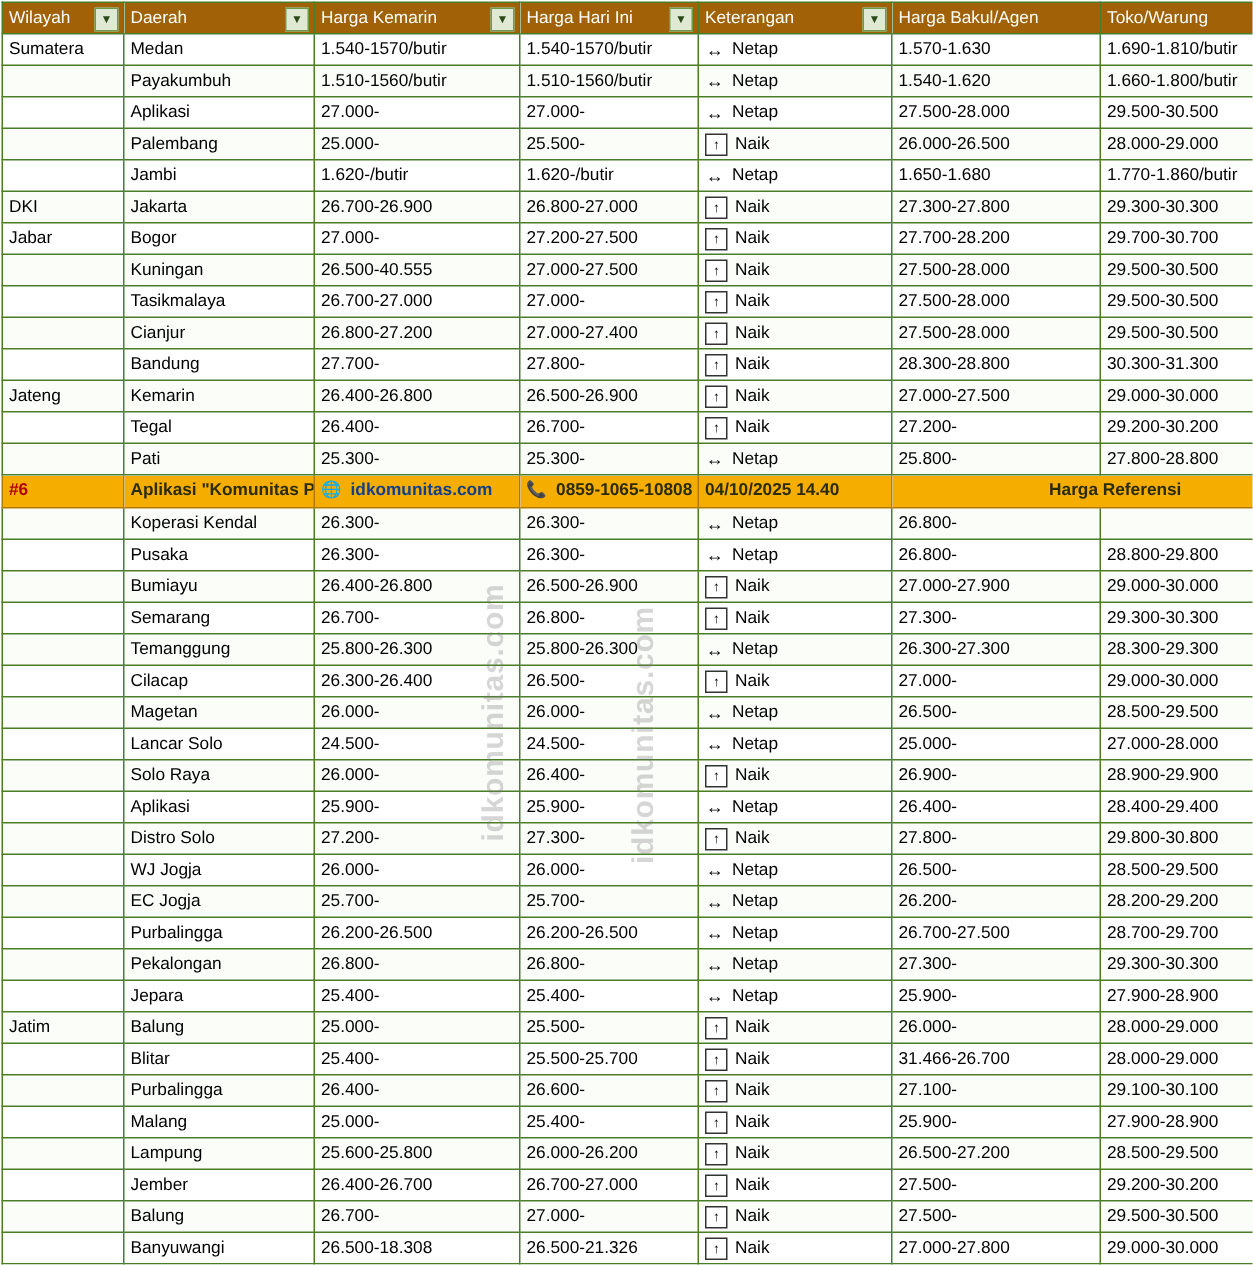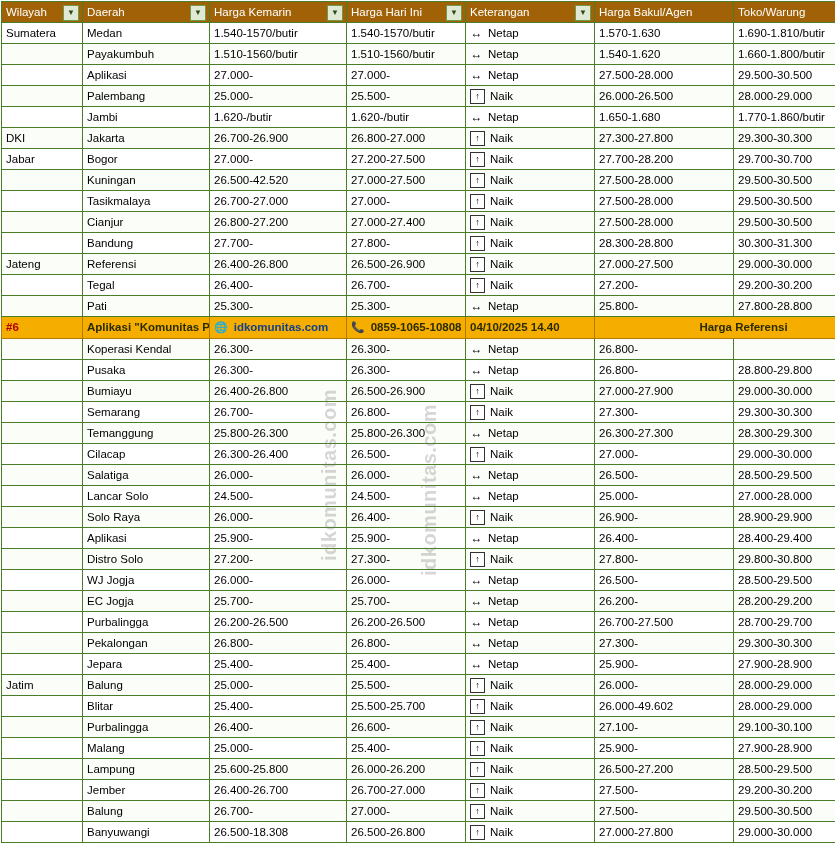--- a/index.html
+++ b/index.html
@@ -268,21 +268,21 @@
               <span class="ket-icon box">↑</span>
               <span>Naik</span>
             </span>
           </td>
           <td class="col-bakul">27.700-28.200</td>
           <td class="col-toko">29.700-30.700</td>
         </tr>
         <tr class="data-row">
           <td class="col-wilayah"></td>
           <td class="col-daerah">Kuningan</td>
-          <td class="col-kemarin">26.500-42.520</td>
+          <td class="col-kemarin">26.500-40.555</td>
           <td class="col-hariini">27.000-27.500</td>
           <td class="col-ket">
             <span class="ket-cell">
               <span class="ket-icon box">↑</span>
               <span>Naik</span>
             </span>
           </td>
           <td class="col-bakul">27.500-28.000</td>
           <td class="col-toko">29.500-30.500</td>
         </tr>
@@ -323,21 +323,21 @@
             <span class="ket-cell">
               <span class="ket-icon box">↑</span>
               <span>Naik</span>
             </span>
           </td>
           <td class="col-bakul">28.300-28.800</td>
           <td class="col-toko">30.300-31.300</td>
         </tr>
         <tr class="data-row">
           <td class="col-wilayah">Jateng</td>
-          <td class="col-daerah">Referensi</td>
+          <td class="col-daerah">Kemarin</td>
           <td class="col-kemarin">26.400-26.800</td>
           <td class="col-hariini">26.500-26.900</td>
           <td class="col-ket">
             <span class="ket-cell">
               <span class="ket-icon box">↑</span>
               <span>Naik</span>
             </span>
           </td>
           <td class="col-bakul">27.000-27.500</td>
           <td class="col-toko">29.000-30.000</td>
@@ -467,21 +467,21 @@
             <span class="ket-cell">
               <span class="ket-icon box">↑</span>
               <span>Naik</span>
             </span>
           </td>
           <td class="col-bakul">27.000-</td>
           <td class="col-toko">29.000-30.000</td>
         </tr>
         <tr class="data-row">
           <td class="col-wilayah"></td>
-          <td class="col-daerah">Salatiga</td>
+          <td class="col-daerah">Magetan</td>
           <td class="col-kemarin">26.000-</td>
           <td class="col-hariini">26.000-</td>
           <td class="col-ket">
             <span class="ket-cell">
               <span class="ket-icon flat">↔</span>
               <span>Netap</span>
             </span>
           </td>
           <td class="col-bakul">26.500-</td>
           <td class="col-toko">28.500-29.500</td>
@@ -630,21 +630,21 @@
           <td class="col-wilayah"></td>
           <td class="col-daerah">Blitar</td>
           <td class="col-kemarin">25.400-</td>
           <td class="col-hariini">25.500-25.700</td>
           <td class="col-ket">
             <span class="ket-cell">
               <span class="ket-icon box">↑</span>
               <span>Naik</span>
             </span>
           </td>
-          <td class="col-bakul">26.000-49.602</td>
+          <td class="col-bakul">31.466-26.700</td>
           <td class="col-toko">28.000-29.000</td>
         </tr>
         <tr class="data-row">
           <td class="col-wilayah"></td>
           <td class="col-daerah">Purbalingga</td>
           <td class="col-kemarin">26.400-</td>
           <td class="col-hariini">26.600-</td>
           <td class="col-ket">
             <span class="ket-cell">
               <span class="ket-icon box">↑</span>
@@ -707,21 +707,21 @@
               <span>Naik</span>
             </span>
           </td>
           <td class="col-bakul">27.500-</td>
           <td class="col-toko">29.500-30.500</td>
         </tr>
         <tr class="data-row">
           <td class="col-wilayah"></td>
           <td class="col-daerah">Banyuwangi</td>
           <td class="col-kemarin">26.500-18.308</td>
-          <td class="col-hariini">26.500-26.800</td>
+          <td class="col-hariini">26.500-21.326</td>
           <td class="col-ket">
             <span class="ket-cell">
               <span class="ket-icon box">↑</span>
               <span>Naik</span>
             </span>
           </td>
           <td class="col-bakul">27.000-27.800</td>
           <td class="col-toko">29.000-30.000</td>
         </tr>
         <tr class="data-row">

